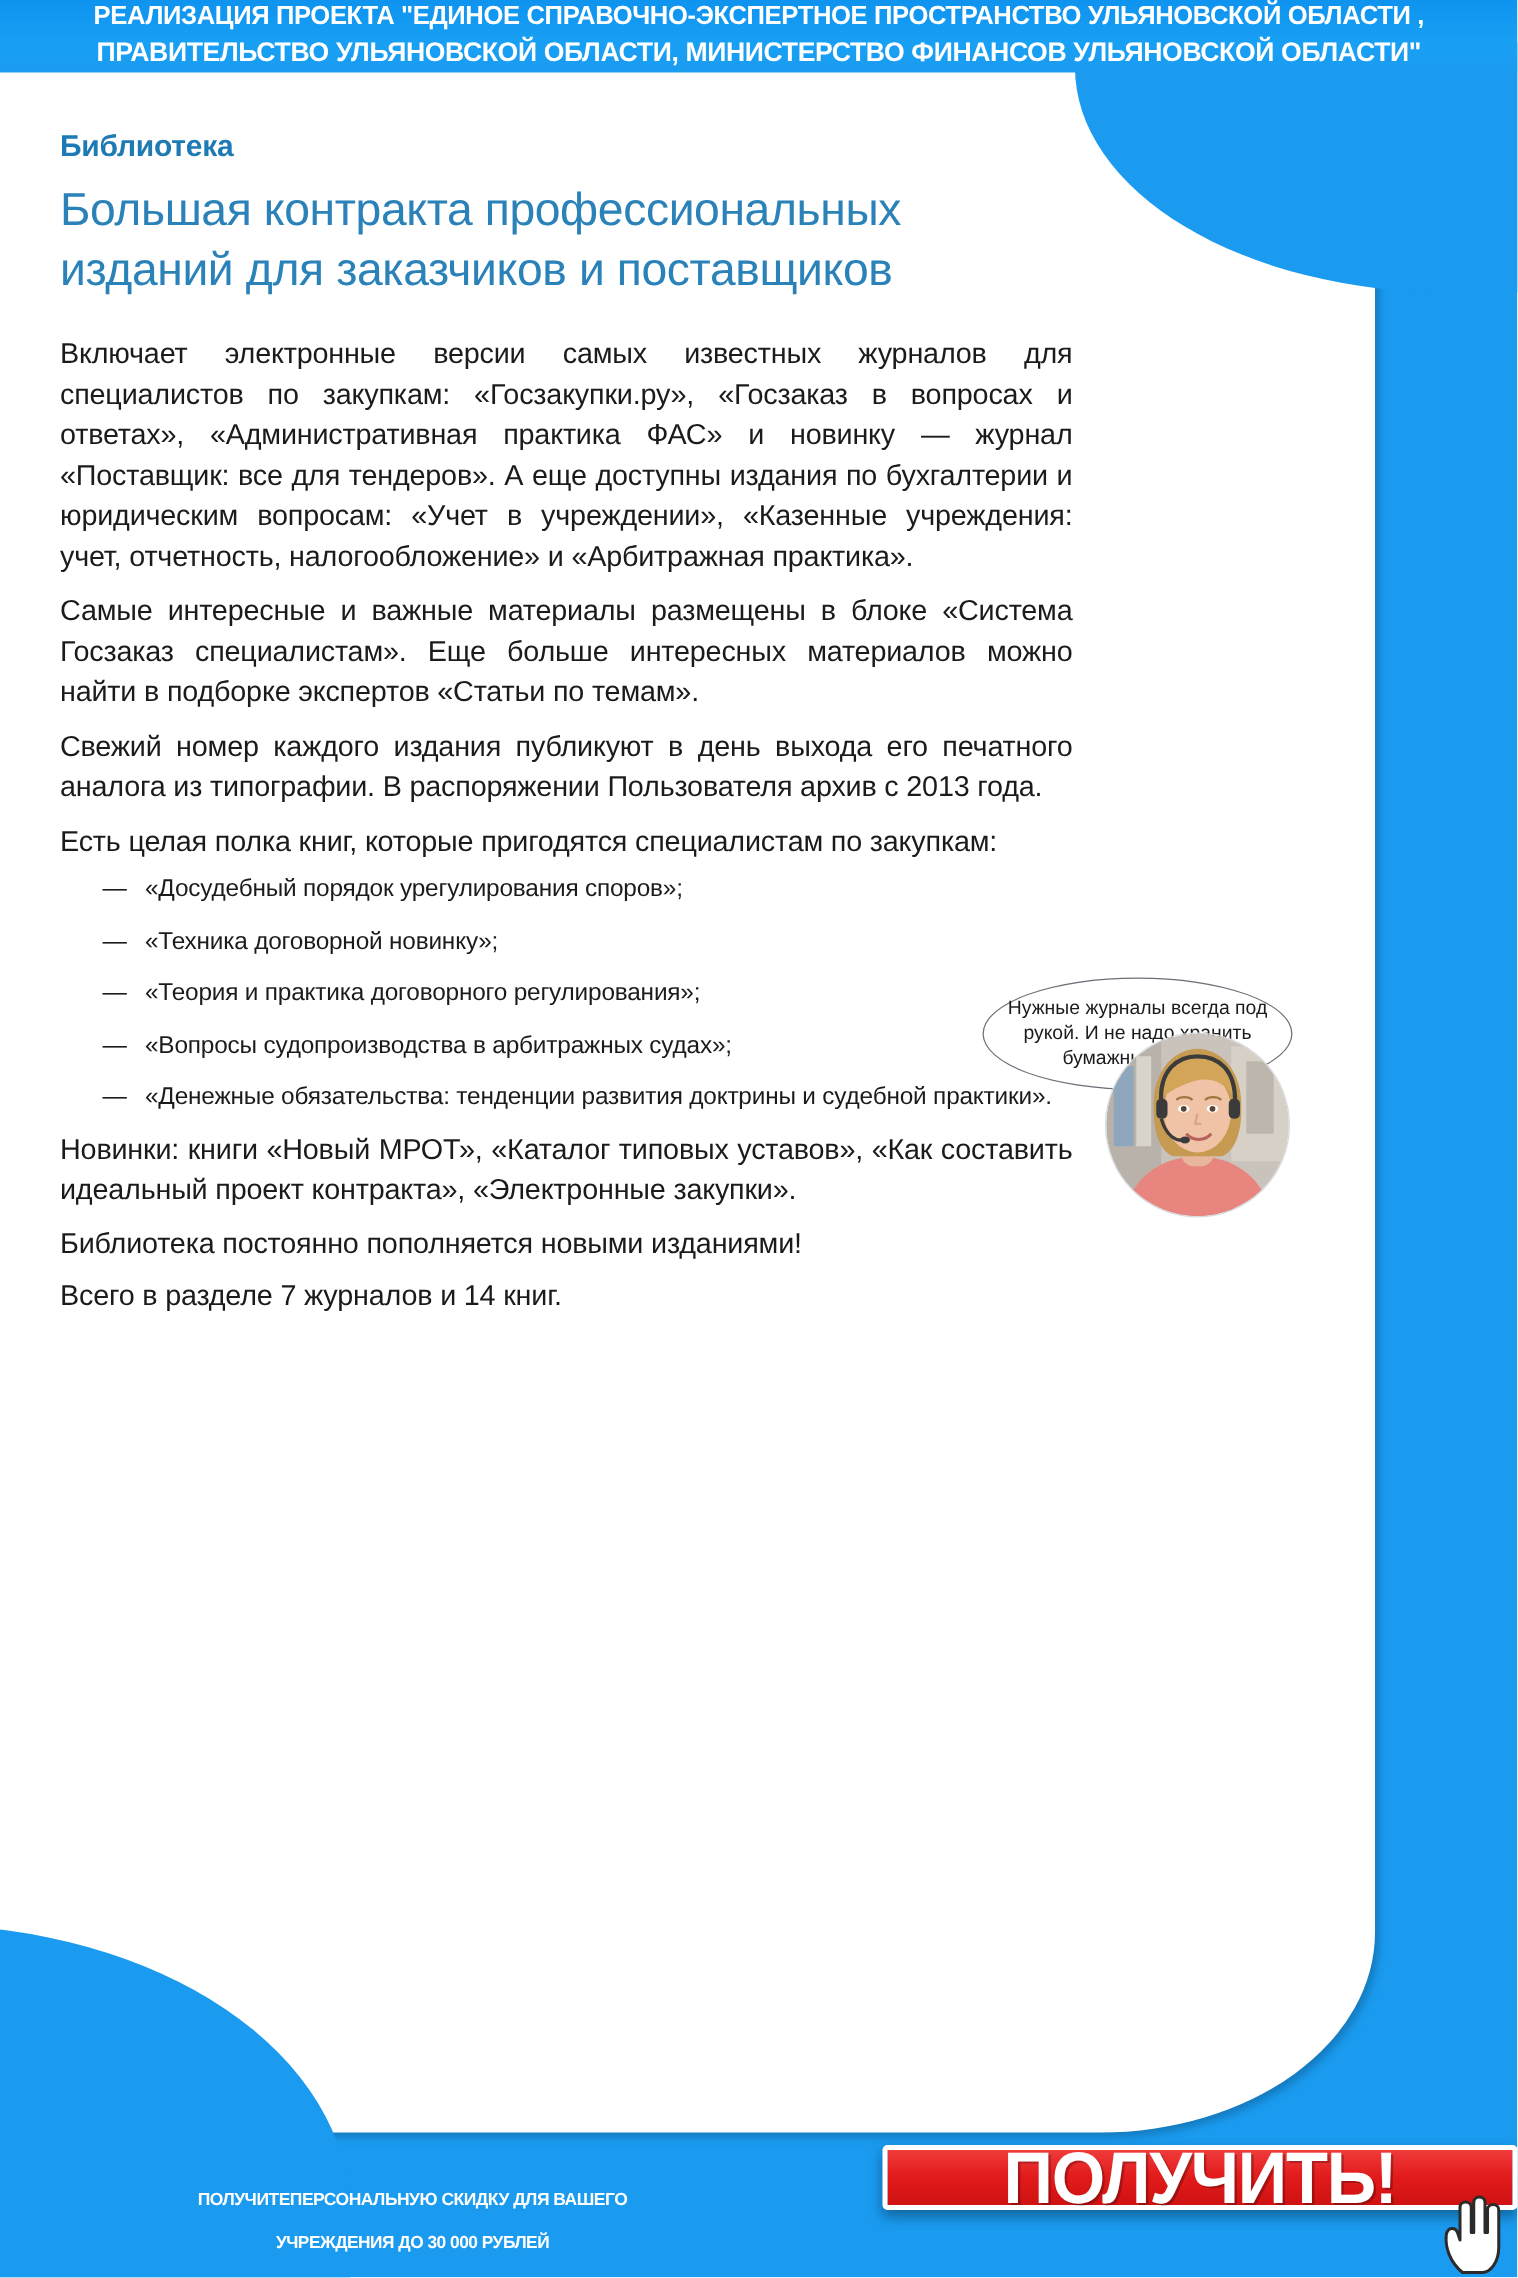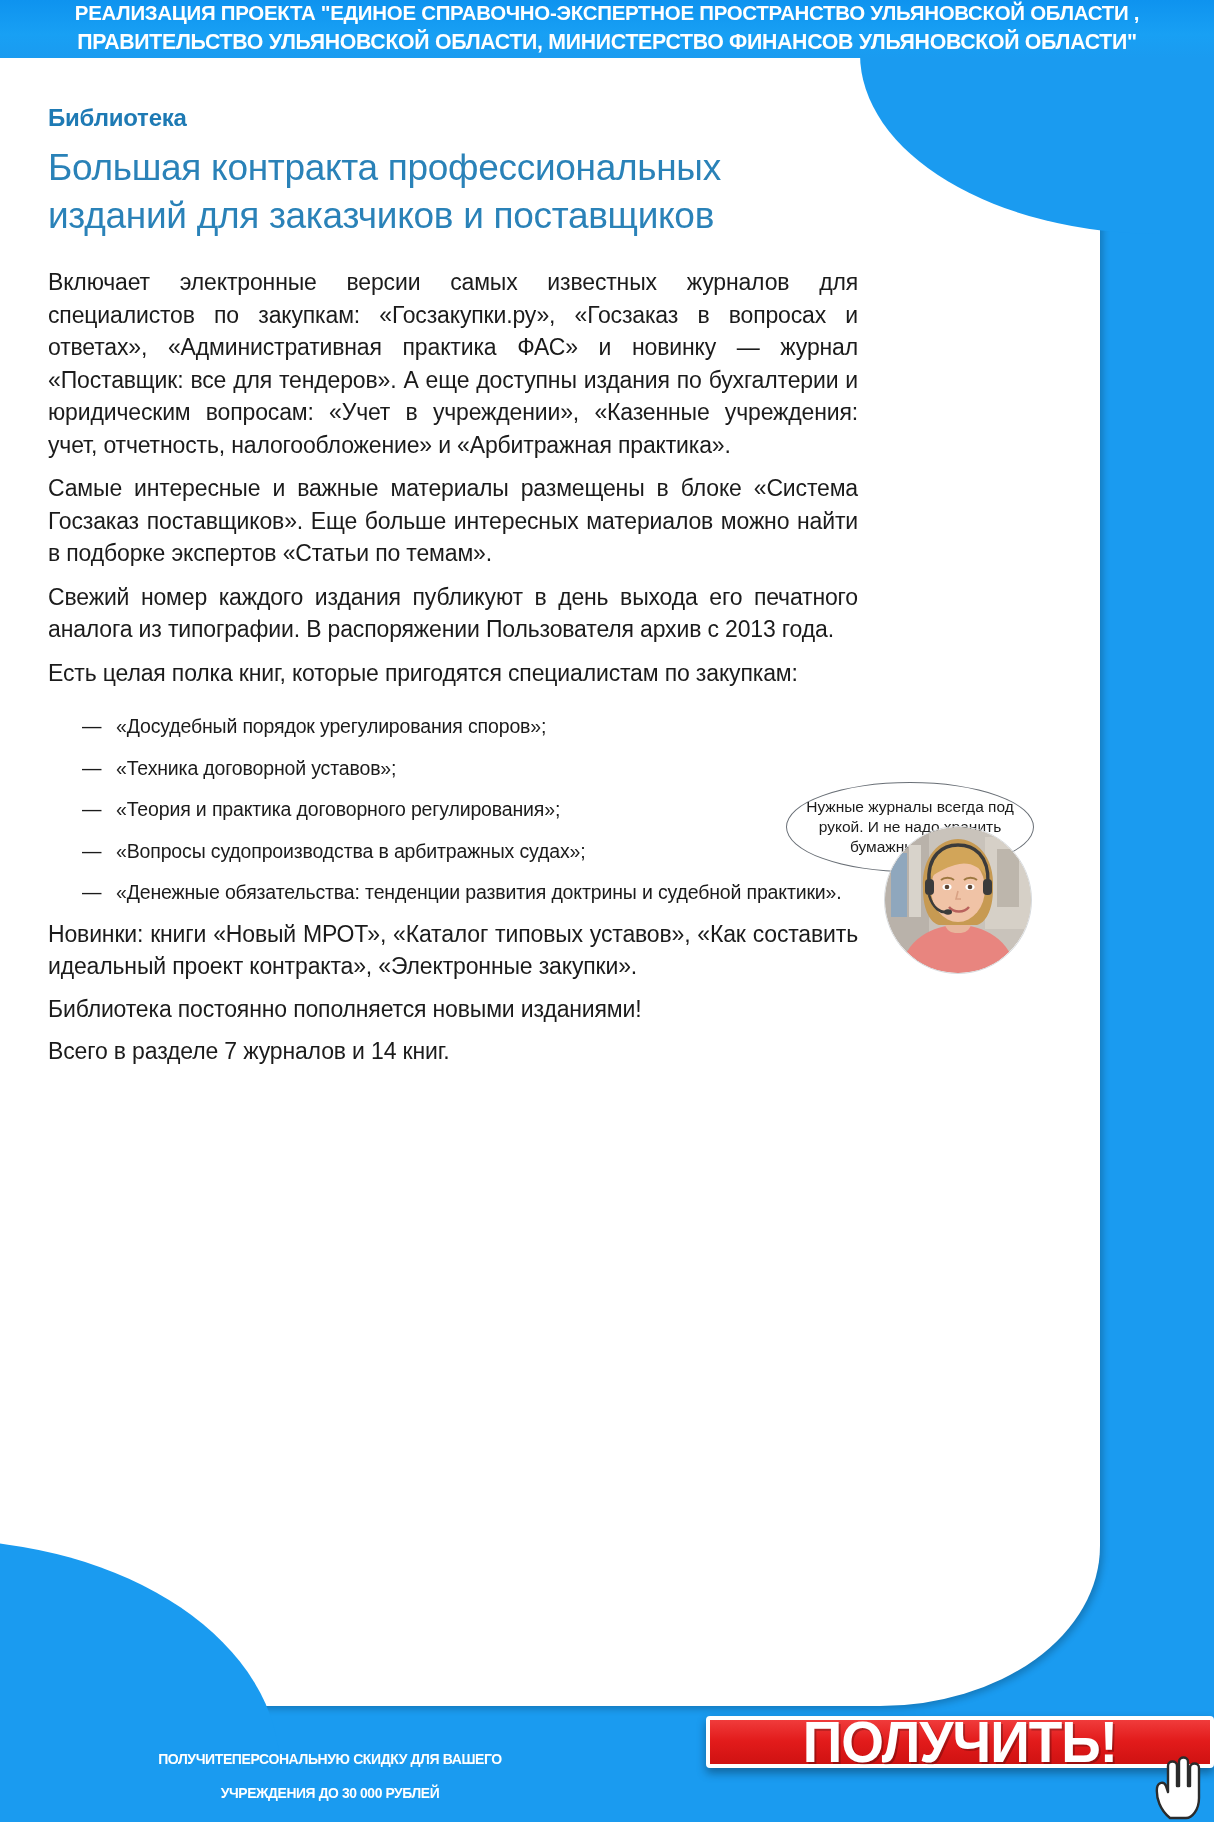--- a/index.html
+++ b/index.html
@@ -115,21 +115,21 @@
     letter-spacing: -0.3px;
   }
   p.body {
     color: #1b1b1b;
     font-size: 23px;
     line-height: 32.5px;
     margin: 0 0 11px 0;
     text-align: justify;
     letter-spacing: -0.15px;
   }
-  p.body.last-of-block { margin-bottom: 21px; }
+  p.body.last-of-block { margin-bottom: 6px; }
   ul.booklist {
     list-style: none;
     margin: 0 0 4px 0;
     padding: 0 0 0 34px;
   }
   ul.booklist li {
     color: #1b1b1b;
     font-size: 19.5px;
     line-height: 32.5px;
     margin: 0 0 9px 0;
@@ -256,32 +256,32 @@
   </div>
 
   <div class="content">
     <h1 class="kicker">Библиотека</h1>
     <h2 class="headline">
       <span>Большая контракта профессиональных</span><br>
       <span>изданий для заказчиков и поставщиков</span>
     </h2>
 
     <p class="body">Включает электронные версии самых известных журналов для специалистов по закупкам: «Госзакупки.ру», «Госзаказ в вопросах и ответах», «Административная практика ФАС» и новинку — журнал «Поставщик: все для тендеров». А еще доступны издания по бухгалтерии и юридическим вопросам: «Учет в учреждении», «Казенные учреждения: учет, отчетность, налогообложение» и «Арбитражная практика».</p>
-    <p class="body">Самые интересные и важные материалы размещены в блоке «Система Госзаказ поставщиков». Еще больше интересных материалов можно найти в подборке экспертов «Статьи по темам».</p>
+    <p class="body">Самые интересные и важные материалы размещены в блоке «Система Госзаказ специалистам». Еще больше интересных материалов можно найти в подборке экспертов «Статьи по темам».</p>
     <p class="body">Свежий номер каждого издания публикуют в день выхода его печатного аналога из типографии. В распоряжении Пользователя архив с 2013 года.</p>
     <p class="body last-of-block">Есть целая полка книг, которые пригодятся специалистам по закупкам:</p>
 
     <ul class="booklist">
       <li>
         <span class="dash">—</span>
         <span>«Досудебный порядок урегулирования споров»;</span>
       </li>
       <li>
         <span class="dash">—</span>
-        <span>«Техника договорной уставов»;</span>
+        <span>«Техника договорной новинку»;</span>
       </li>
       <li>
         <span class="dash">—</span>
         <span>«Теория и практика договорного регулирования»;</span>
       </li>
       <li>
         <span class="dash">—</span>
         <span>«Вопросы судопроизводства в арбитражных судах»;</span>
       </li>
       <li>

